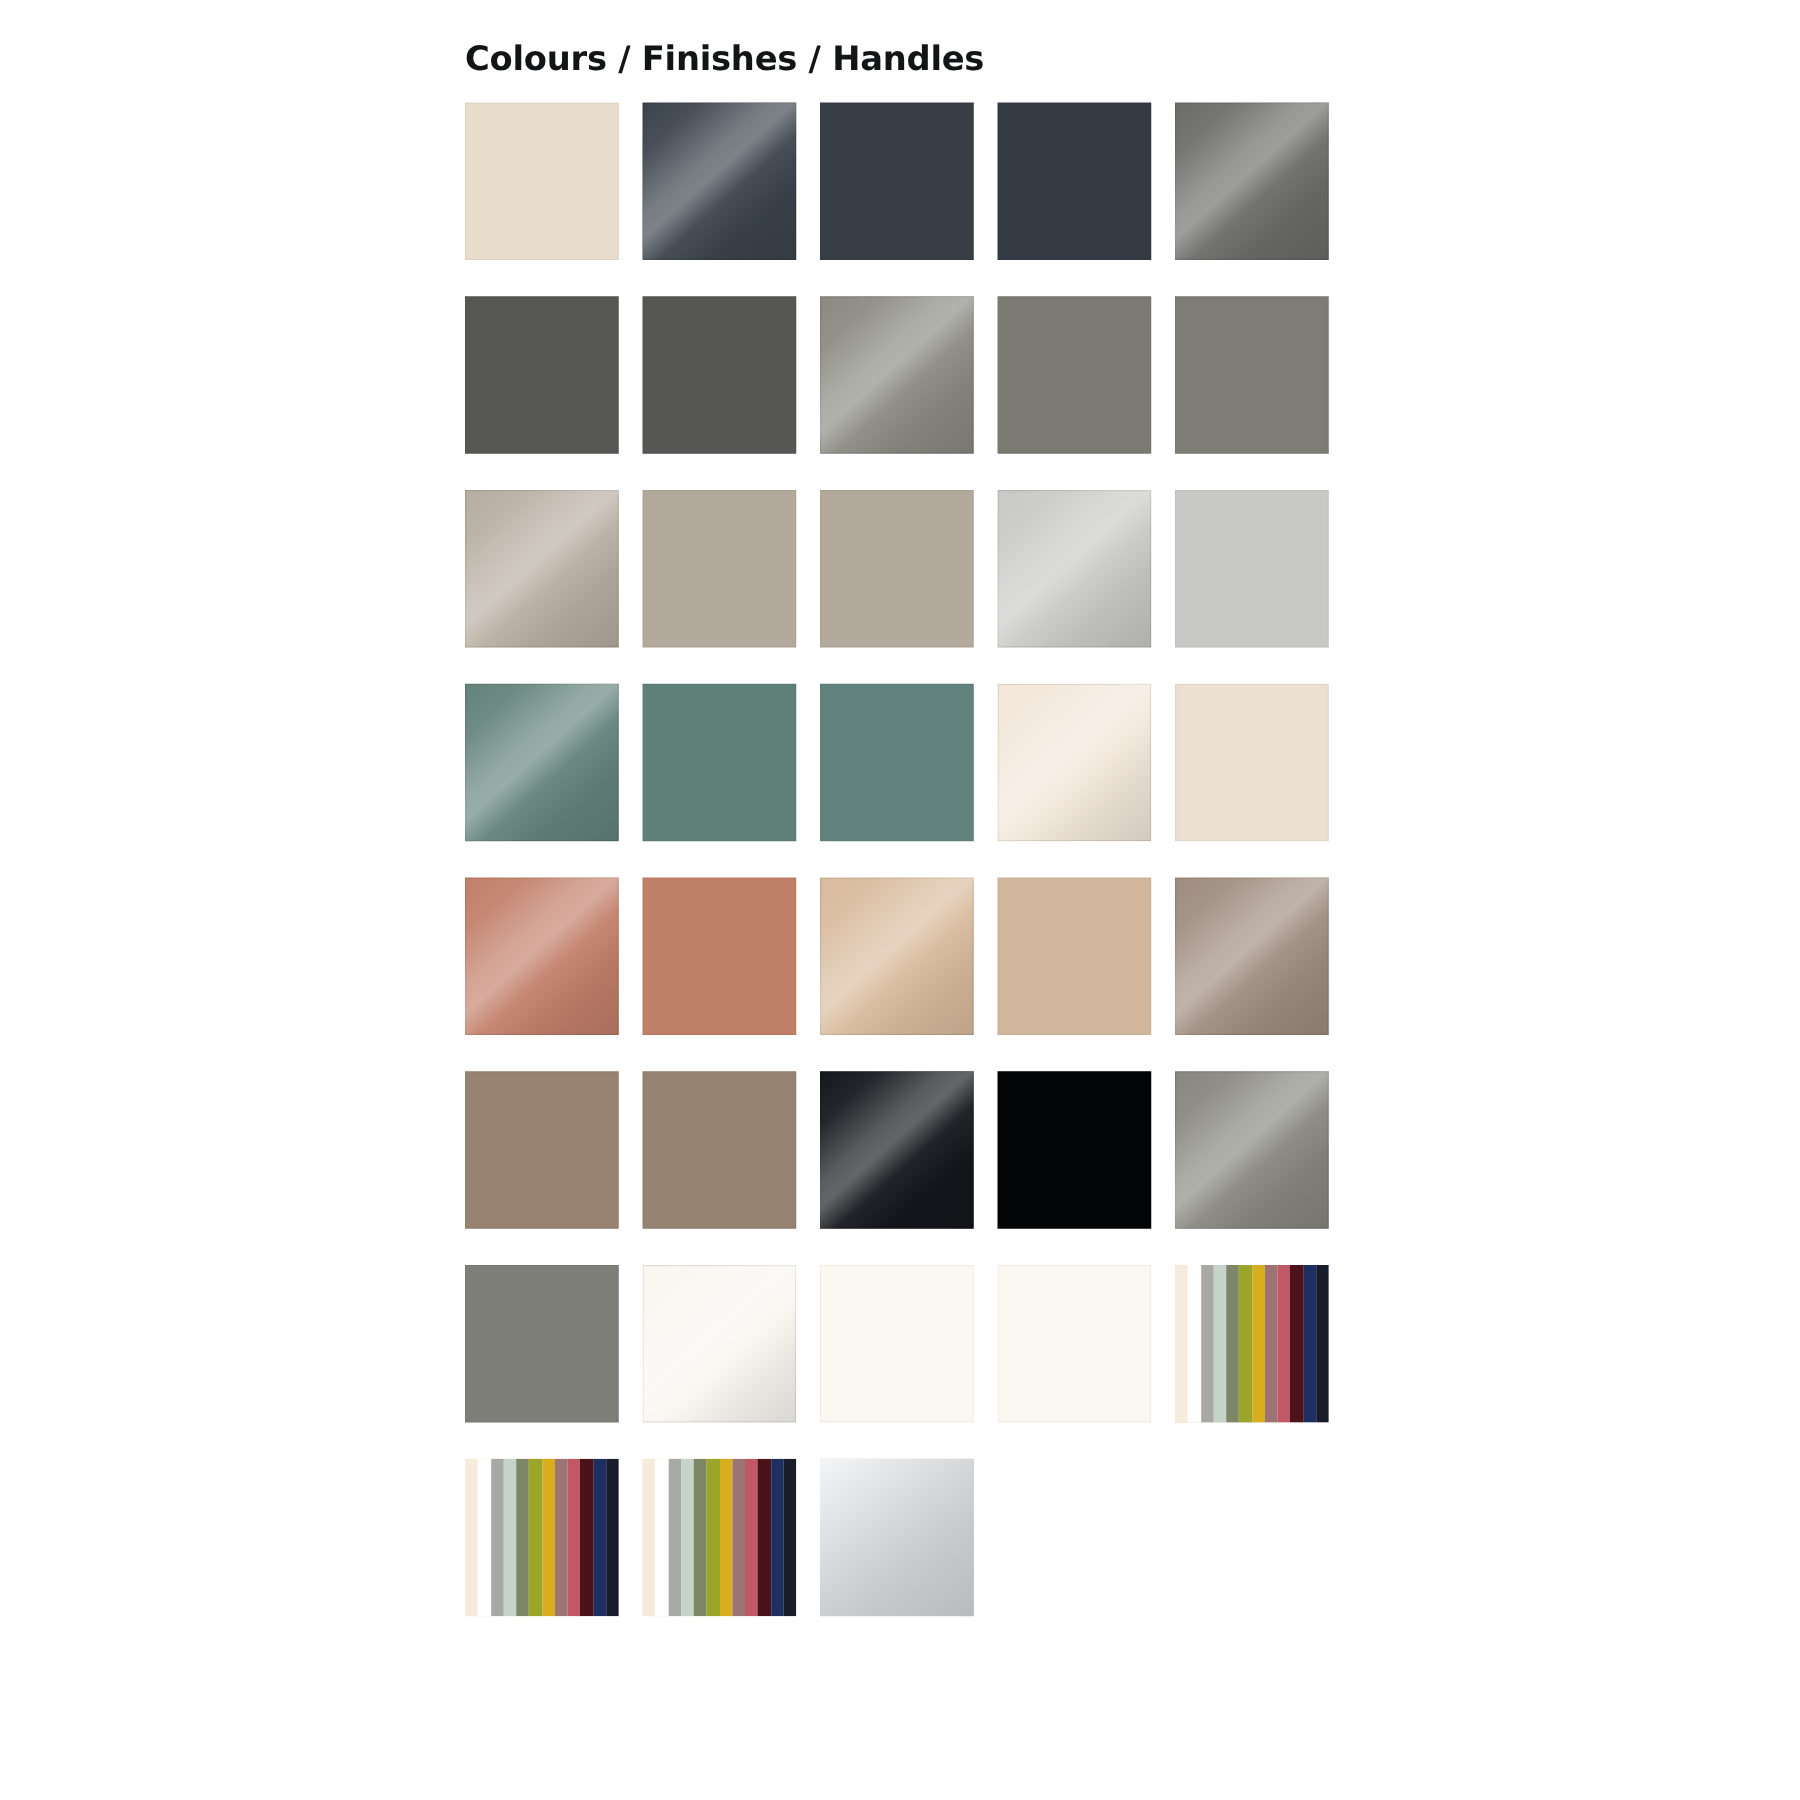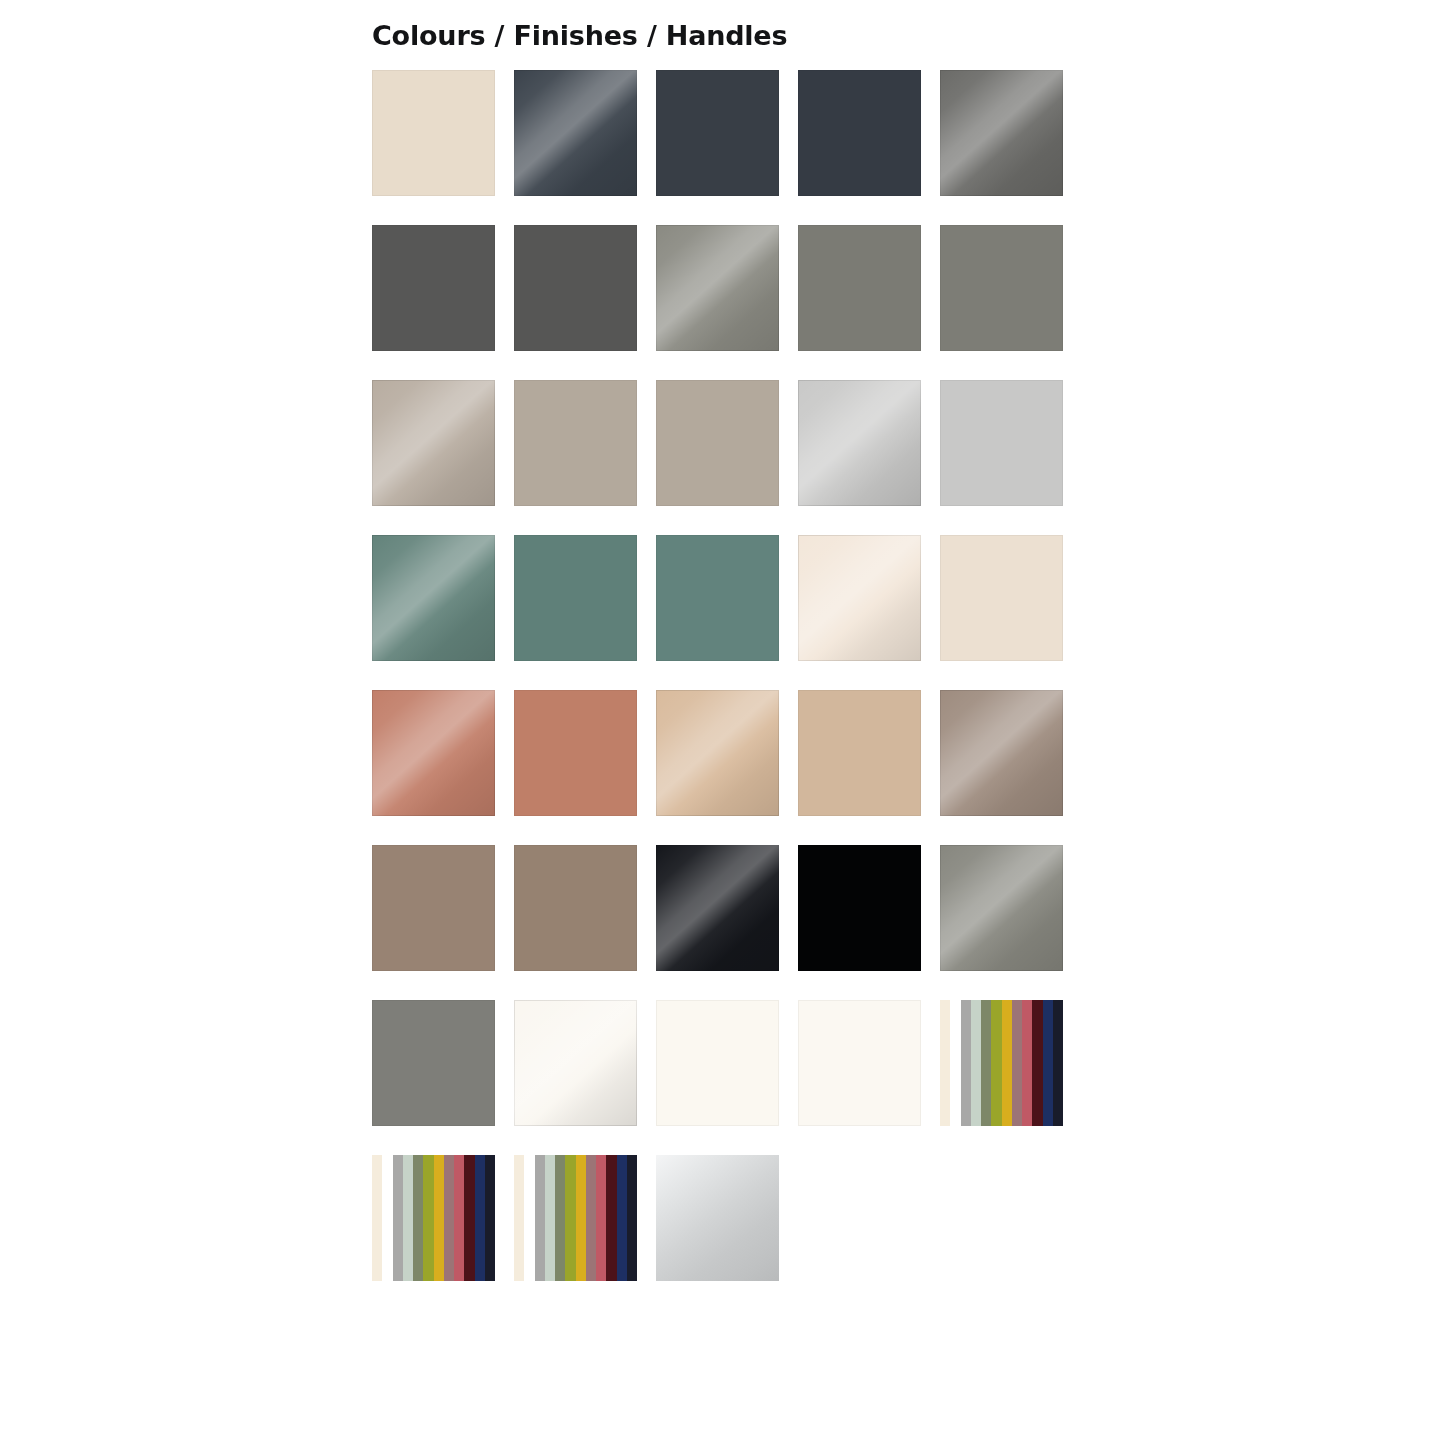--- a/index.html
+++ b/index.html
@@ -19,21 +19,21 @@
   .page {
     position: relative;
     width: 1440px;
     height: 1440px;
     background: #ffffff;
   }
 
   .panel {
     position: absolute;
     left: 372px;
-    top: 4px;
+    top: 16px;
   }
 
   .section-title {
     font-family: "DejaVu Sans", "Liberation Sans", sans-serif;
     font-size: 27px;
     font-weight: 700;
     letter-spacing: -0.2px;
     color: #131416;
     line-height: 1;
     margin: 0;

